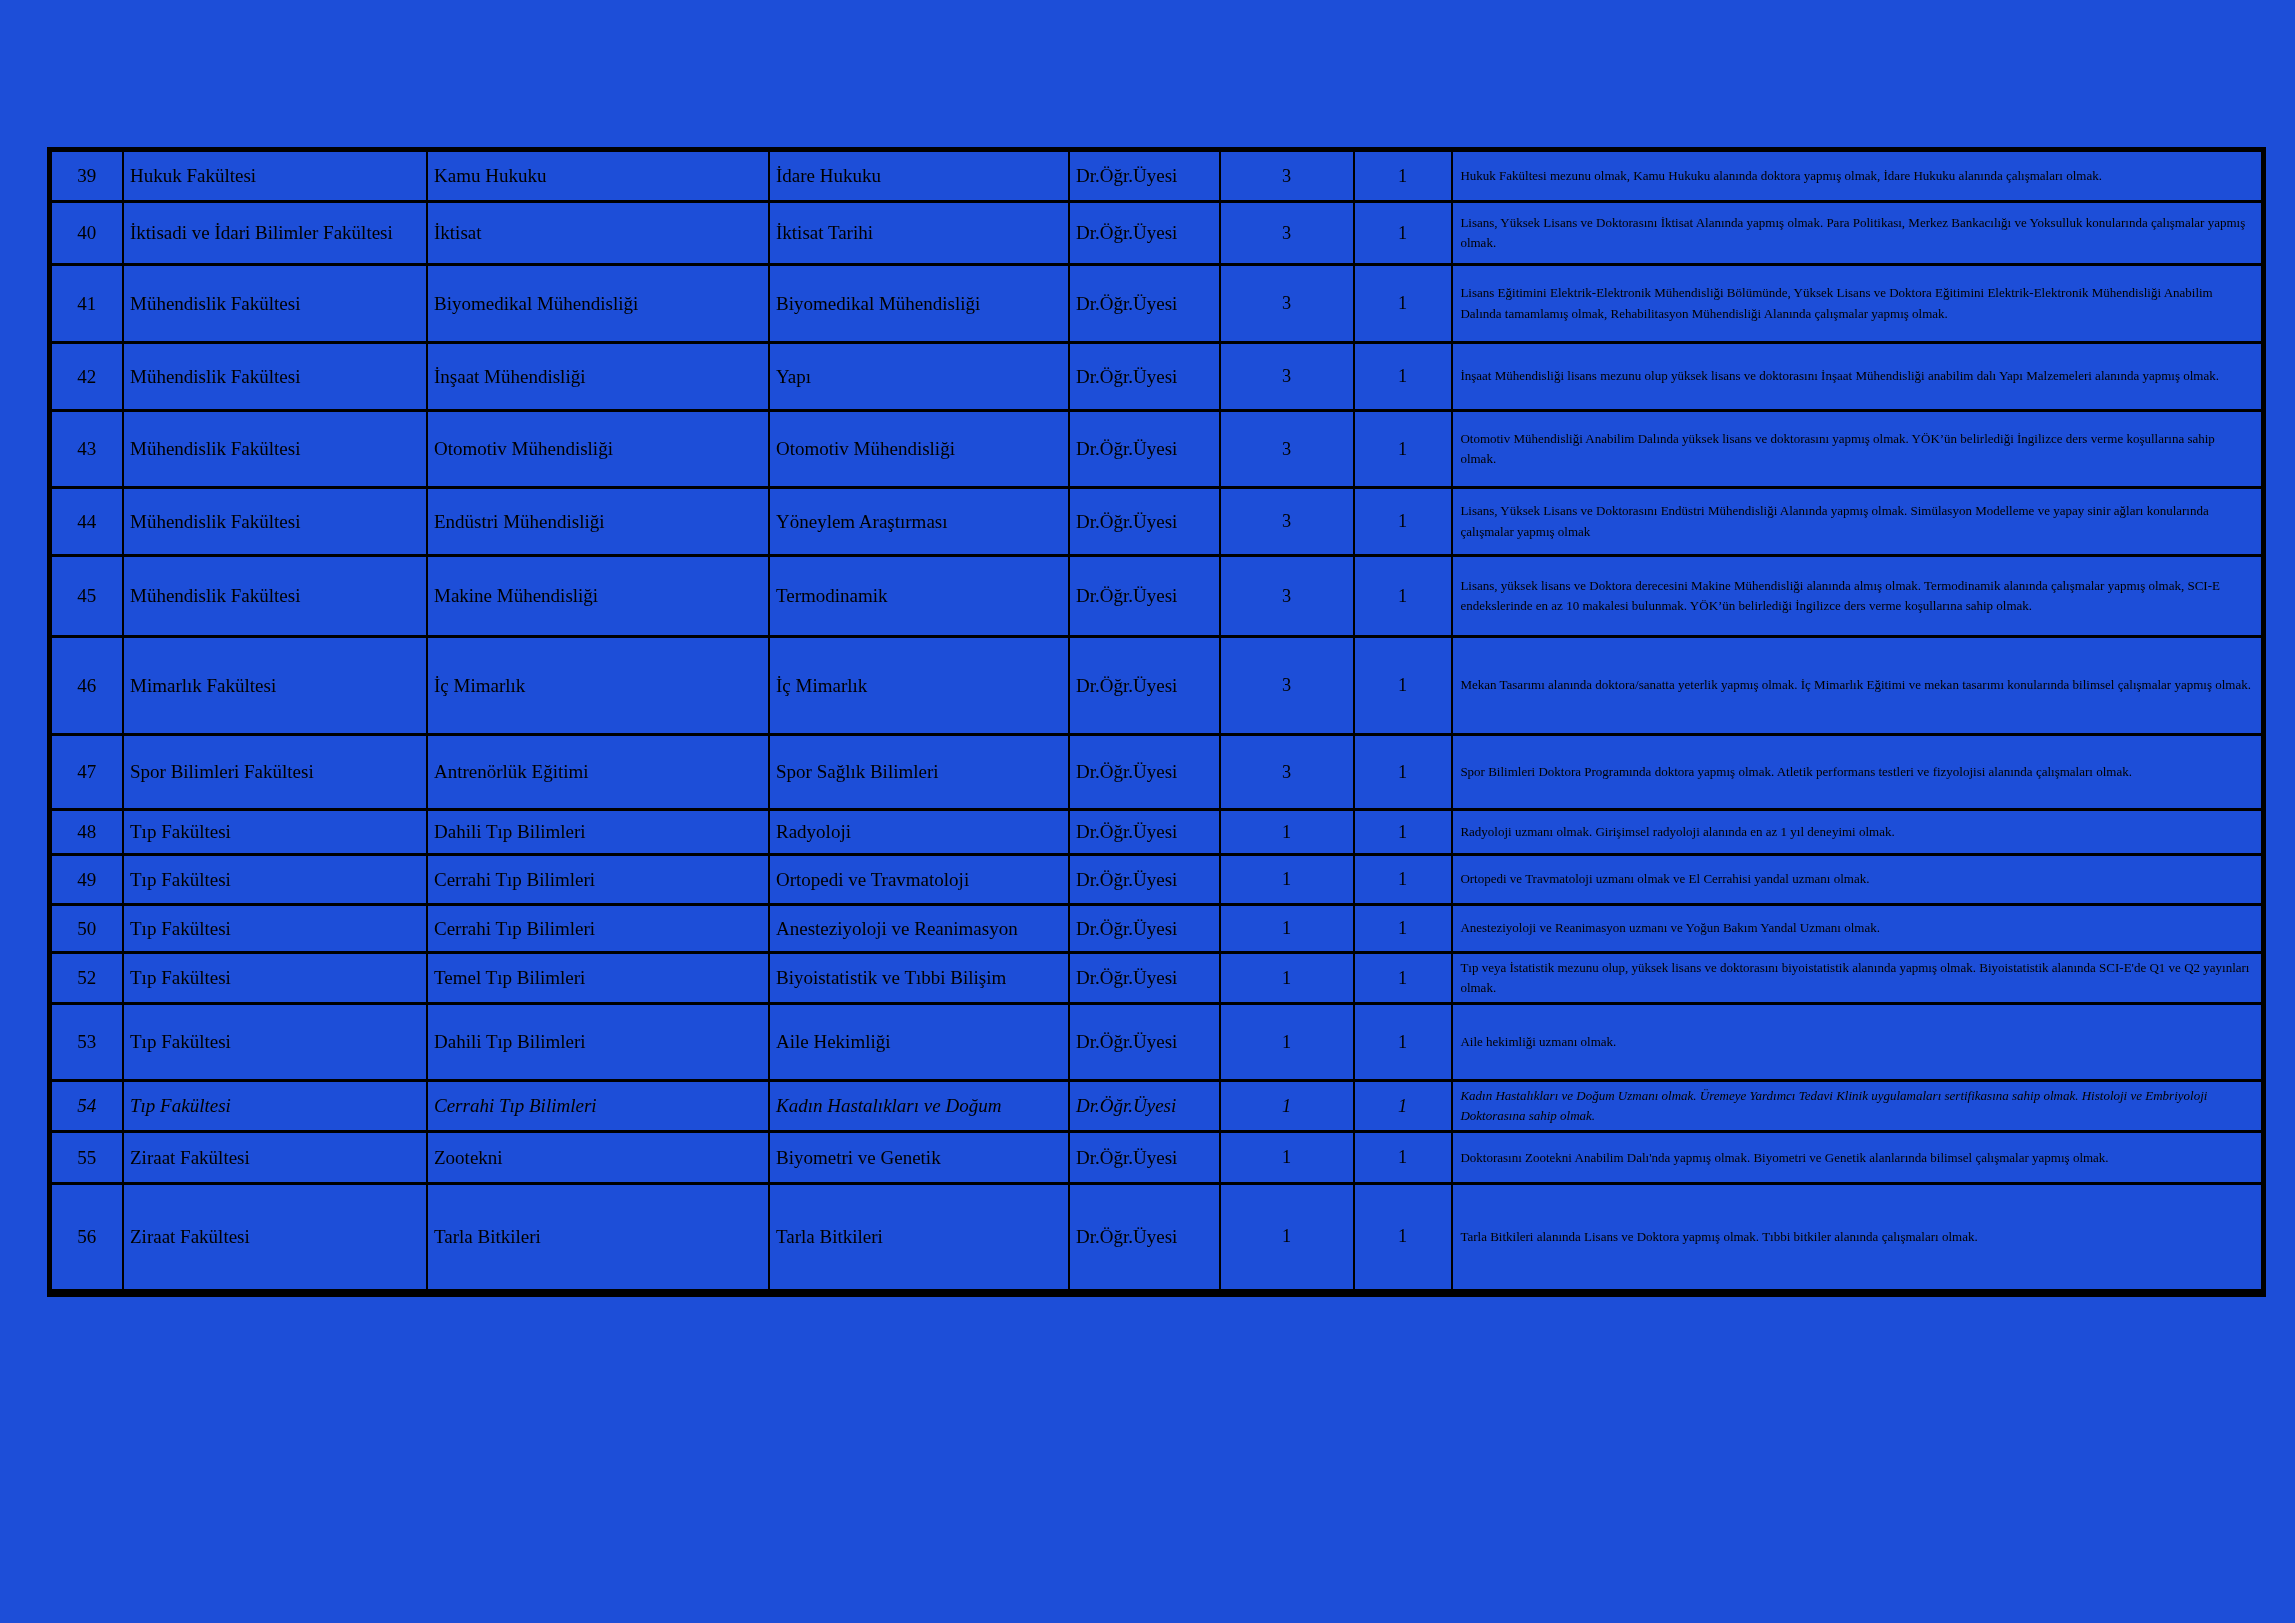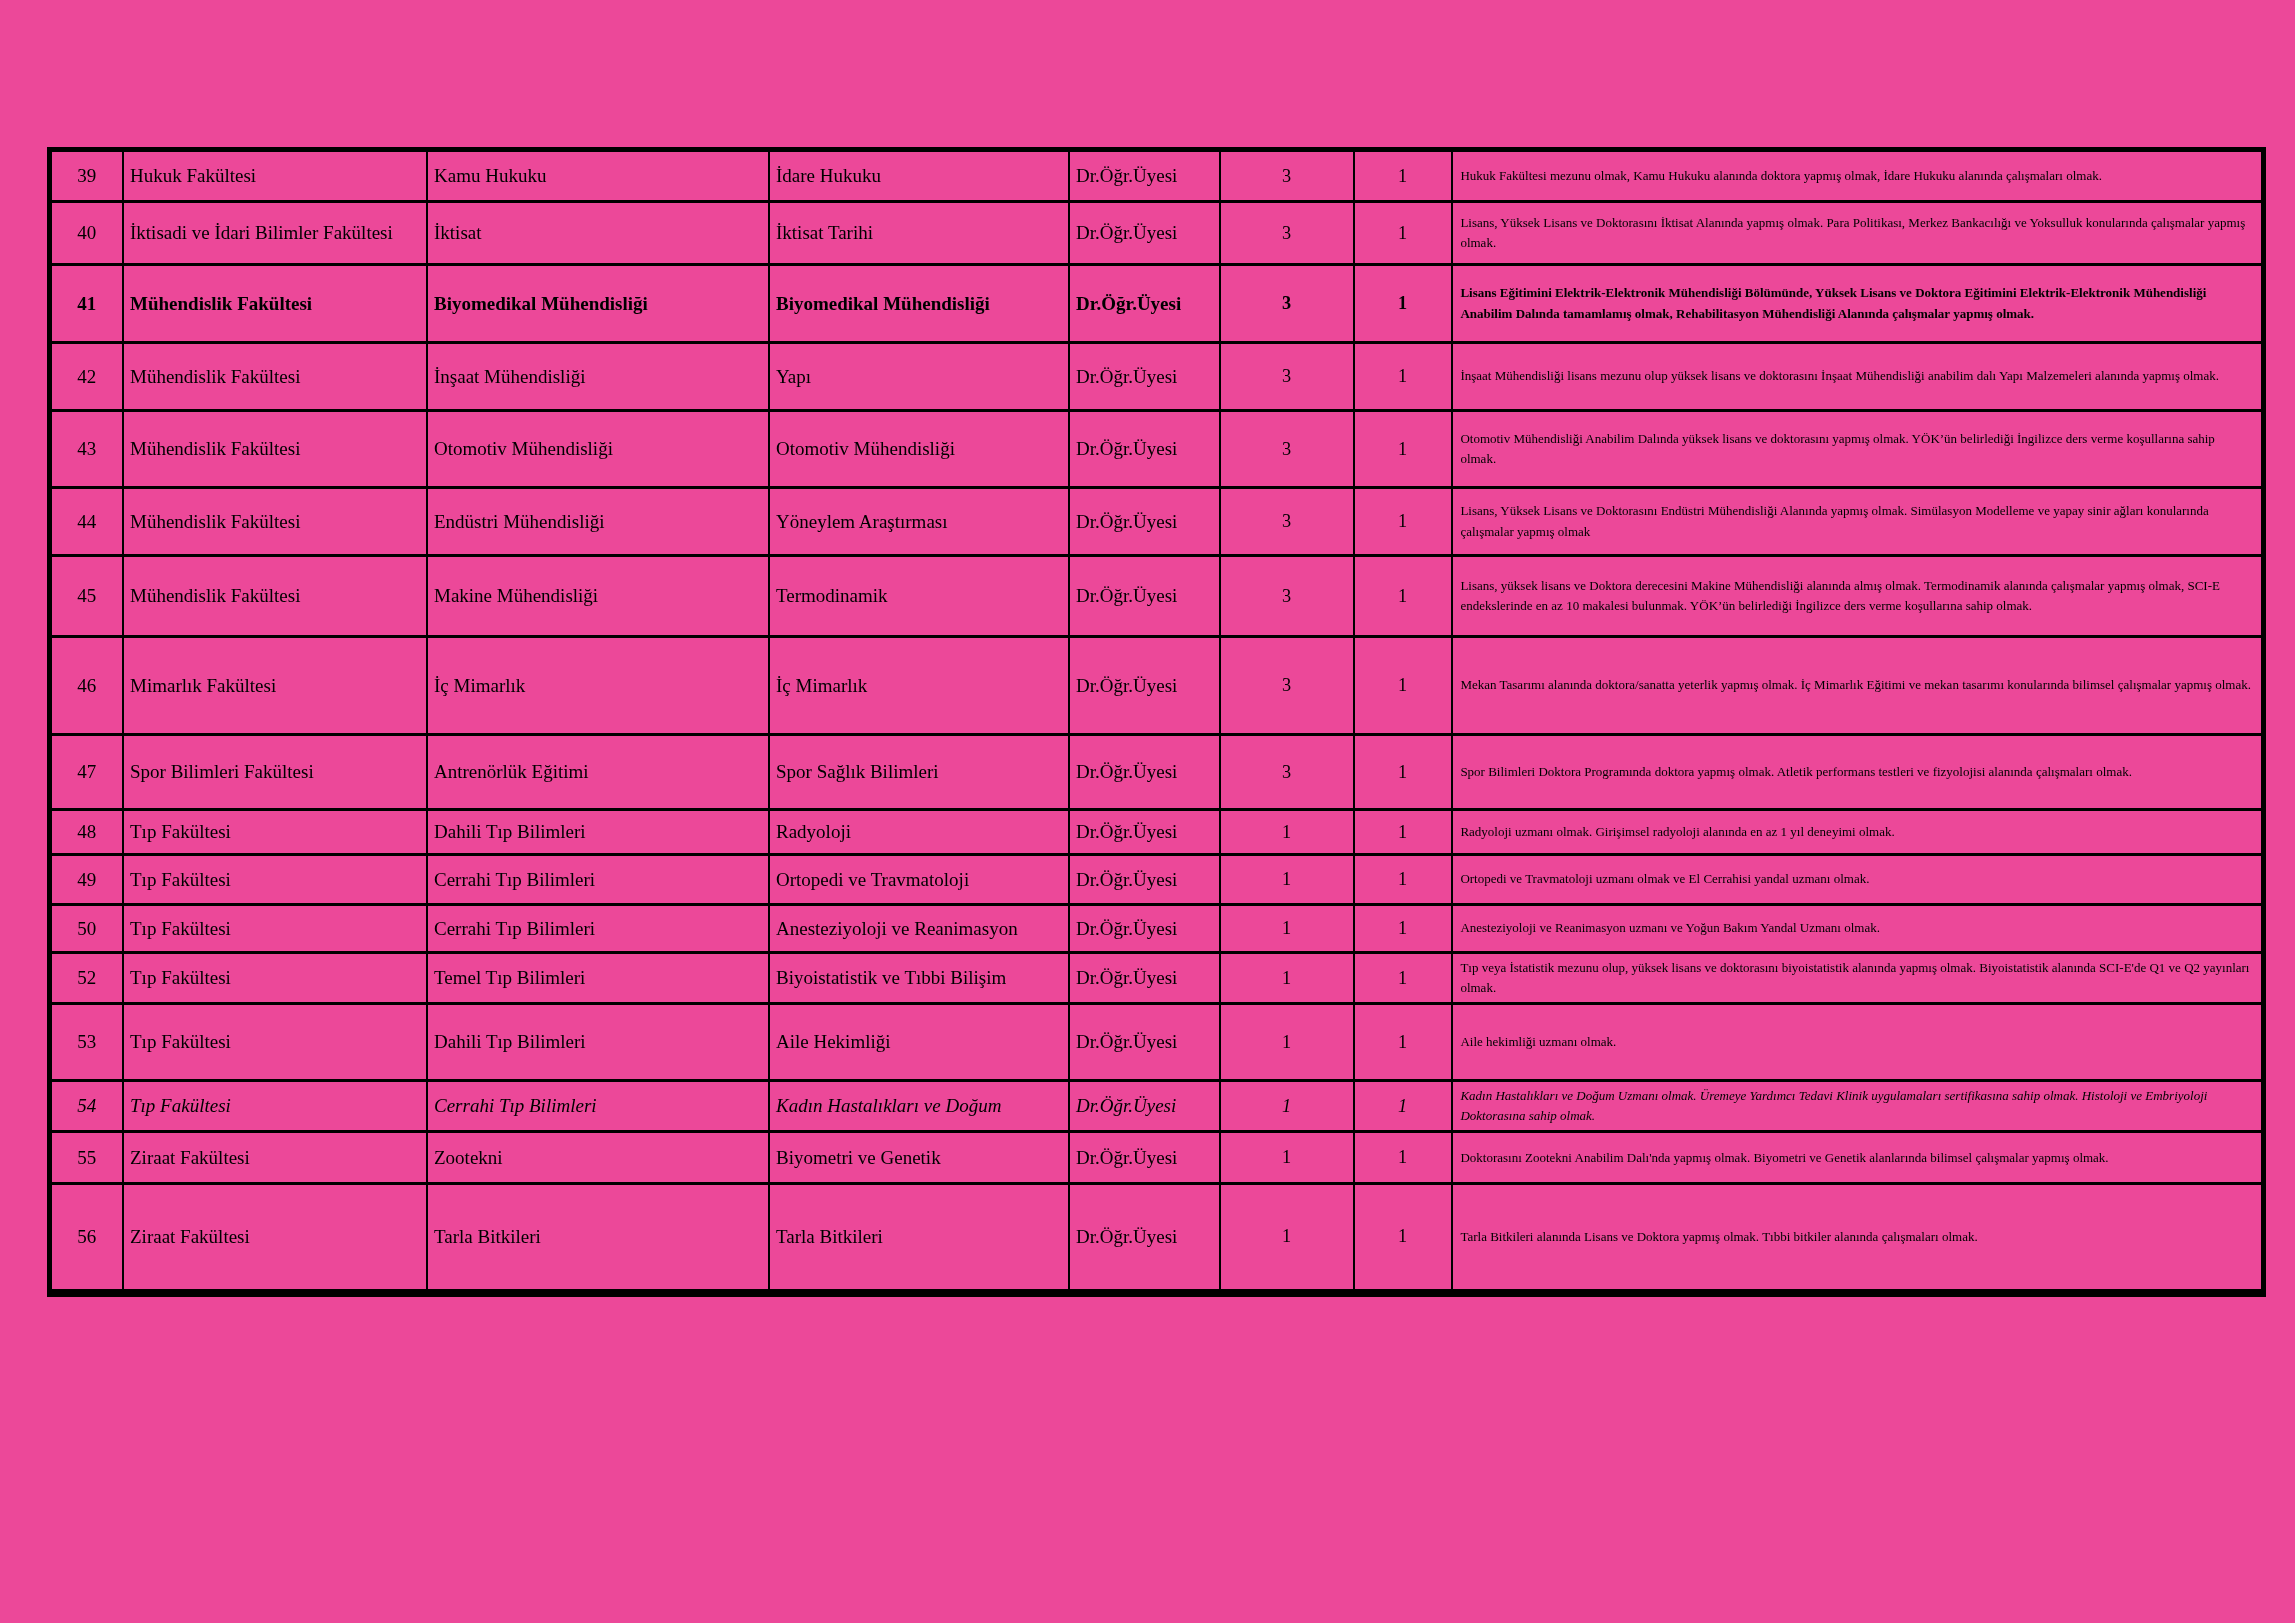--- a/index.html
+++ b/index.html
@@ -2,21 +2,21 @@
 <html style="font-size:10.5px"><head>
 <meta charset="utf-8">
 <style>
   html,body{margin:0;padding:0;}
   body{
     width:2295px;height:1624px;
     background:#ffffff;
     font-family:"Liberation Serif","DejaVu Serif",serif;
     color:#000;
   }
-  .page{position:relative;width:2295px;height:1624px;background:#ec4899;overflow:hidden;}
+  .page{position:relative;width:2295px;height:1624px;background:#1d4ed8;overflow:hidden;}
   table.grid{
     position:absolute;left:47px;top:147px;
     width:2214px;
     border-collapse:collapse;
     table-layout:fixed;
     border:5.2px solid #000;
     border-bottom-width:8.5px;
   }
   td{
     border:2.6px solid #000;
@@ -36,21 +36,21 @@
   col.c-title{width:151px;}
   col.c-quota{width:134px;}
   col.c-count{width:98px;}
   col.c-req{width:812px;}
   td.c-no{text-align:center;padding:3.9px 2.6px;}
   td.c-quota,td.c-count{text-align:center;font-size:18.3px;}
   td.c-req{font-size:13px;line-height:1.55;padding:3.9px 7.9px;}
   
   tr:nth-child(1){height:52px;}
   tr:nth-child(2){height:63px;}
-  tr:nth-child(3){height:78px;font-weight:bold;}
+  tr:nth-child(3){height:78px;}
   tr:nth-child(4){height:68px;}
   tr:nth-child(5){height:77px;}
   tr:nth-child(6){height:68px;}
   tr:nth-child(7){height:81px;}
   tr:nth-child(8){height:98px;}
   tr:nth-child(9){height:75px;}
   tr:nth-child(10){height:45px;}
   tr:nth-child(11){height:50px;}
   tr:nth-child(12){height:48px;}
   tr:nth-child(13){height:48px;}

